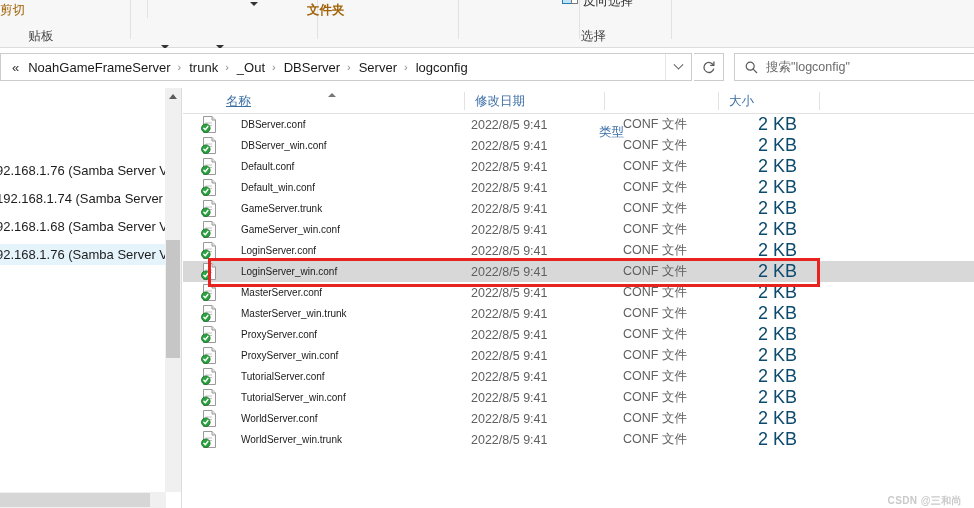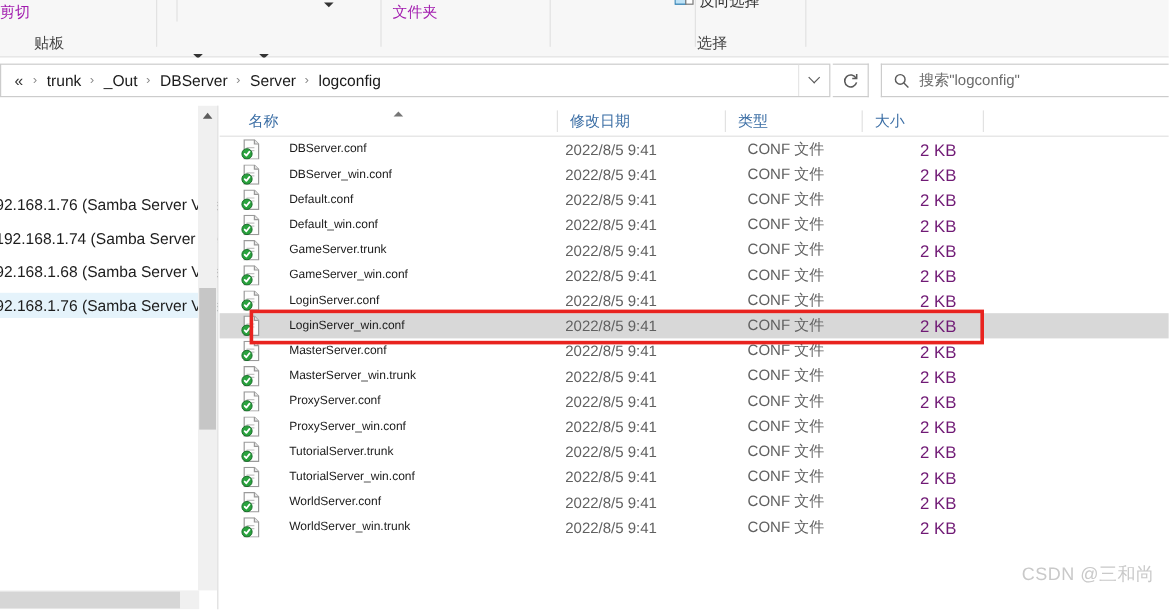--- a/index.html
+++ b/index.html
@@ -35,21 +35,21 @@
   .rgroup-label {
     position: absolute; bottom: 2px; left: 0; width: 100%;
     text-align: center;
     font-size: 12.5px;
     color: #444;
     letter-spacing: .2px;
   }
   .ritem {
     position: absolute;
     font-size: 12.5px;
-    color: #a21caf;
+    color: #a16207;
     white-space: nowrap;
   }
   .caret-small {
     position: absolute;
     width: 0; height: 0;
     border-left: 4px solid transparent;
     border-right: 4px solid transparent;
     border-top: 4px solid #333;
   }
   .icon-hist {
@@ -241,40 +241,41 @@
   .ftype {
     position: absolute; left: 440px;
     font-size: 12.5px;
     color: #606060;
     white-space: nowrap;
   }
   .fsize {
     position: absolute; left: 552px;
     width: 62px;
     text-align: right;
-    font-size: 14px;
-    color: #701a75;
+    font-size: 18px;
+    color: #0c4a6e;
     white-space: nowrap;
   }
 
   
   .annot {
     position: absolute;
     border: 3px solid #e8231f;
     pointer-events: none;
     background: transparent;
   }
 
   
   .watermark {
-    position: absolute; right: 12px; bottom: 20px;
-    font-size: 15px;
+    position: absolute; right: 12px; bottom: 0;
+    font-size: 10px;
     color: #c9c9c9;
     white-space: nowrap;
     letter-spacing: .4px;
+    font-weight: bold;
   }
 </style>
 </head>
 <body>
 
 <div id="app">
 
   <div class="ribbon">
     <div class="ribbon-groups">
 
@@ -285,21 +286,21 @@
       <div class="rsep" style="left:130px;"></div>
 
       <div class="rgroup" style="left:133px; width:186px;margin-top:43px;">
         <div class="caret-small" style="left:28px; top:2px;"></div>
         <div class="caret-small" style="left:83px; top:2px;"></div>
         <div class="rgroup-label">组织</div>
       </div>
       <div class="rsep" style="left:147px; top:0; height:18px;"></div>
       <div class="rsep" style="left:317px;"></div>
 
-      <div class="rgroup" style="left:318px; width:140px;">
+      <div class="rgroup" style="left:298px; width:140px;font-weight:bold;">
         <div class="caret-small" style="left:-48px; top:2px;"></div>
         <div class="ritem" style="left:9px; top:2px;">文件夹</div>
       </div>
       <div class="rsep" style="left:458px;"></div>
 
       <div class="rsep" style="left:579px;"></div>
 
       <div class="rgroup" style="left:548px; width:91px;">
         <svg class="icon-invsel" style="left:14px; top:-6px;" viewBox="0 0 17 14">
           <rect x="0.5" y="0.5" width="9" height="9" fill="#bfe3f7" stroke="#2b7cb0" stroke-width="1"></rect>
@@ -311,20 +312,21 @@
       <div class="rsep" style="left:671px;"></div>
 
     </div>
   </div>
 
   <div class="addrbar">
 
     <div class="addr-box">
       <div class="crumbs">
         <span class="crumb-pre">«</span>
+        <span class="crumb">NoahGameFrameServer</span>
         <span class="crumb-sep">›</span>
         <span class="crumb">trunk</span>
         <span class="crumb-sep">›</span>
         <span class="crumb">_Out</span>
         <span class="crumb-sep">›</span>
         <span class="crumb">DBServer</span>
         <span class="crumb-sep">›</span>
         <span class="crumb">Server</span>
         <span class="crumb-sep">›</span>
         <span class="crumb">logconfig</span>
@@ -365,26 +367,26 @@
     </div>
 
     <div class="nav-hscroll">
       <div class="thumb"></div>
     </div>
   </div>
 
   <div class="filepane">
 
     <div class="col-head">
-      <div class="ch" style="left:16px;">名称</div>
+      <div class="ch" style="left:35px;text-decoration:underline;">名称</div>
       <div class="sort-caret" style="left:145px; top:5px;"></div>
       <div class="ch-div" style="left:281px;"></div>
       <div class="ch" style="left:284px;">修改日期</div>
       <div class="ch-div" style="left:421px;"></div>
-      <div class="ch" style="left:424px;">类型</div>
+      <div class="ch" style="left:408px;margin-top:31px;">类型</div>
       <div class="ch-div" style="left:535px;"></div>
       <div class="ch" style="left:538px;">大小</div>
       <div class="ch-div" style="left:636px;"></div>
     </div>
 
     <div class="rows" id="rows">
         <div class="frow">
           <span class="fico"><svg viewBox="0 0 17 17">
               <path d="M2.5 0.5 H11 L14.5 4 V16.5 H2.5 Z" fill="#fdfdfd" stroke="#9a9a9a" stroke-width="1"></path>
               <path d="M11 0.5 L11 4 L14.5 4" fill="#e6e6e6" stroke="#9a9a9a" stroke-width="1"></path>
@@ -554,21 +556,21 @@
         </div>
         <div class="frow">
           <span class="fico"><svg viewBox="0 0 17 17">
               <path d="M2.5 0.5 H11 L14.5 4 V16.5 H2.5 Z" fill="#fdfdfd" stroke="#9a9a9a" stroke-width="1"></path>
               <path d="M11 0.5 L11 4 L14.5 4" fill="#e6e6e6" stroke="#9a9a9a" stroke-width="1"></path>
               <line x1="4.5" y1="7" x2="11" y2="7" stroke="#c2c2c2" stroke-width="1"></line>
               <line x1="4.5" y1="9.5" x2="11" y2="9.5" stroke="#c2c2c2" stroke-width="1"></line>
               <circle cx="4.8" cy="12.2" r="4.3" fill="#2aa33e" stroke="#156a26" stroke-width="0.8"></circle>
               <path d="M2.9 12.3 L4.3 13.7 L6.9 10.4" fill="none" stroke="#ffffff" stroke-width="1.5" stroke-linecap="round" stroke-linejoin="round"></path>
             </svg></span>
-          <span class="fname">TutorialServer.trunk</span>
+          <span class="fname">TutorialServer.conf</span>
           <span class="fdate">2022/8/5 9:41</span>
           <span class="ftype">CONF 文件</span>
           <span class="fsize">2 KB</span>
         </div>
         <div class="frow">
           <span class="fico"><svg viewBox="0 0 17 17">
               <path d="M2.5 0.5 H11 L14.5 4 V16.5 H2.5 Z" fill="#fdfdfd" stroke="#9a9a9a" stroke-width="1"></path>
               <path d="M11 0.5 L11 4 L14.5 4" fill="#e6e6e6" stroke="#9a9a9a" stroke-width="1"></path>
               <line x1="4.5" y1="7" x2="11" y2="7" stroke="#c2c2c2" stroke-width="1"></line>
               <line x1="4.5" y1="9.5" x2="11" y2="9.5" stroke="#c2c2c2" stroke-width="1"></line>

